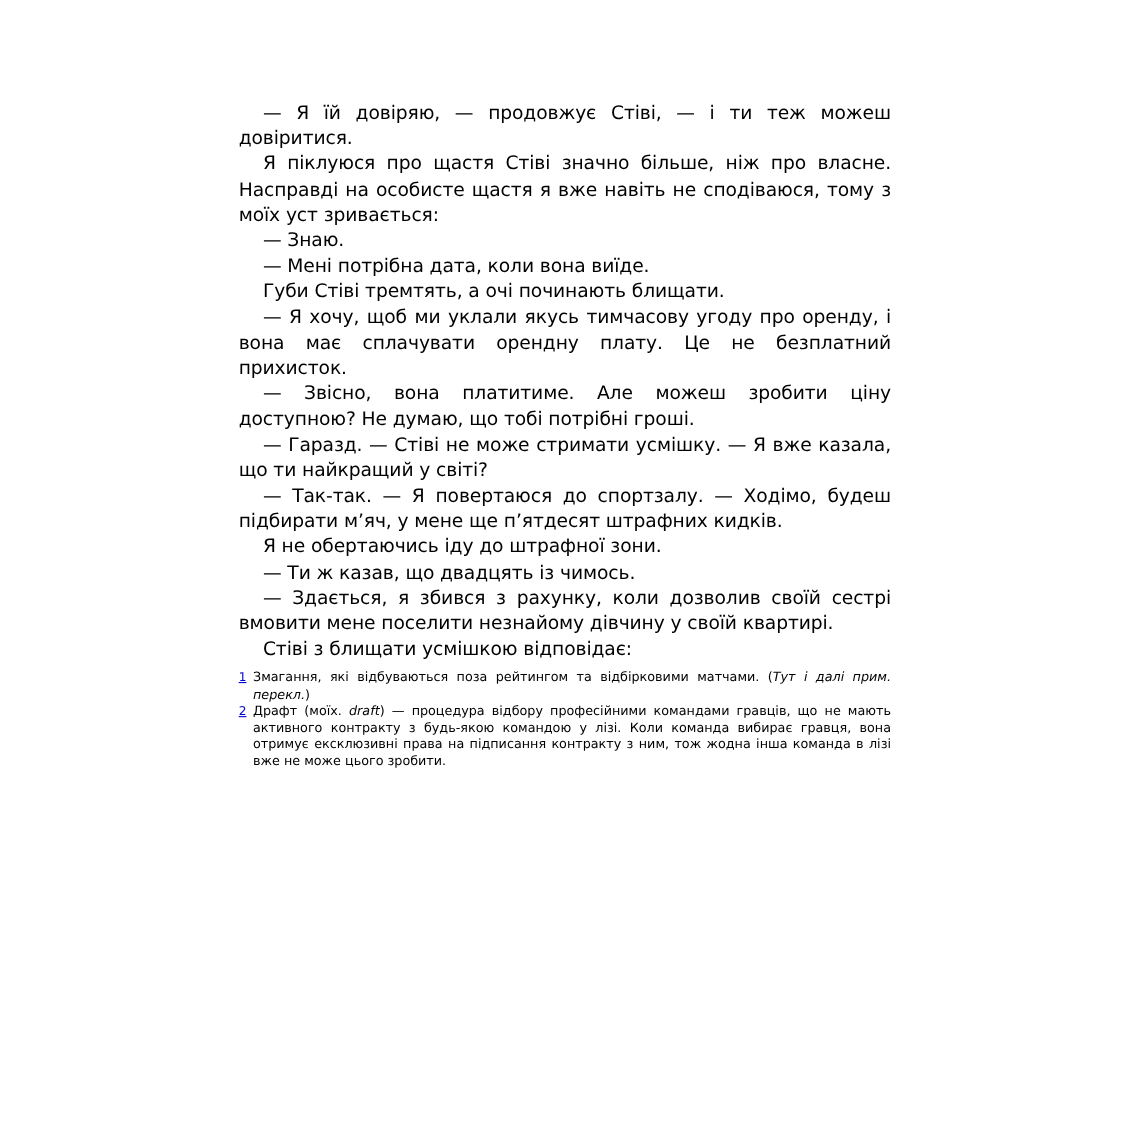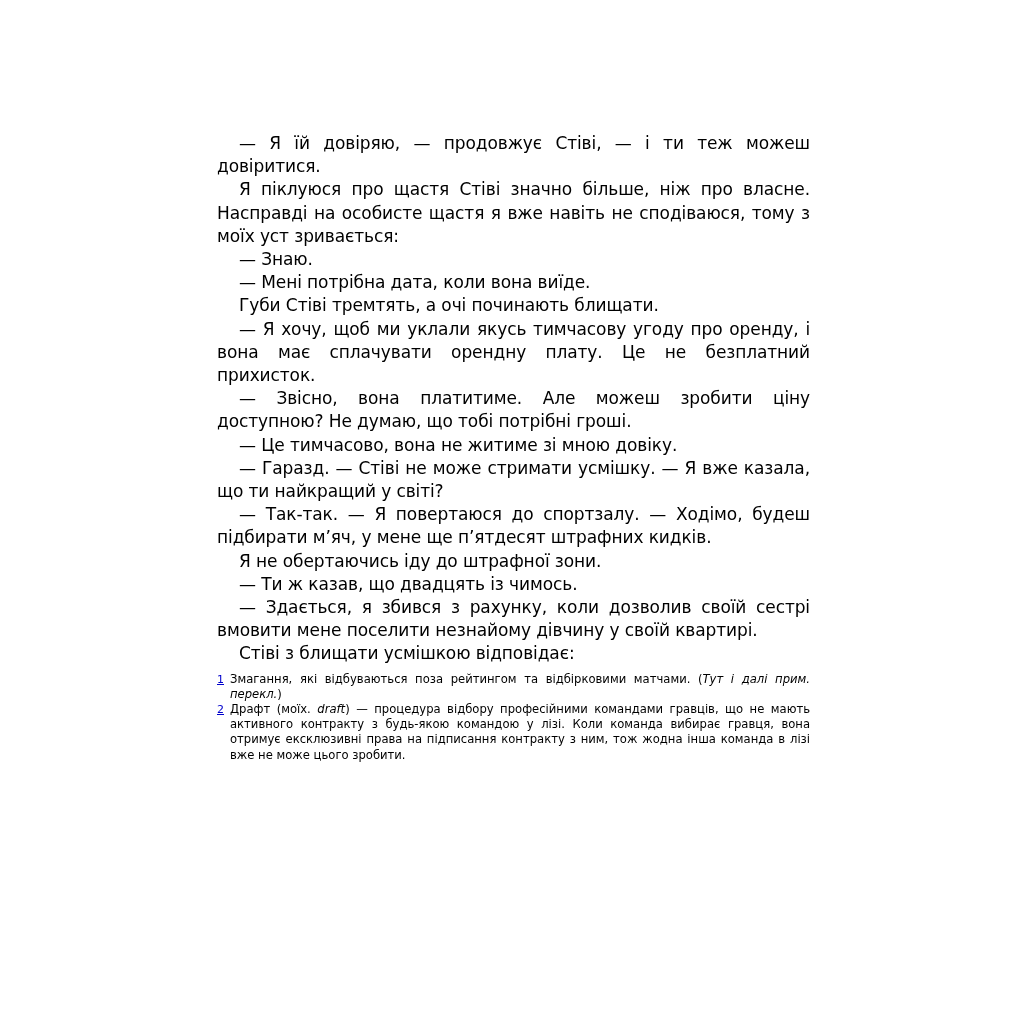--- a/index.html
+++ b/index.html
@@ -9,21 +9,20 @@
     height: 1024px;
     position: relative;
     overflow: hidden;
     font-family: "DejaVu Sans", "Liberation Sans", sans-serif;
     color: #000000;
   }
   .page {
     position: absolute;
     inset: 0;
     background: #ffffff;
-    margin-top: 40px;
   }
   .text-block {
     position: absolute;
     left: 217px;
     top: 92px;
     width: 593px;
   }
   .para {
     font-size: 17px;
     line-height: 23.2px;
@@ -58,21 +57,20 @@
 <div class="page">
   <div class="text-block">
 
     <p class="para">— Я їй довіряю, — продовжує Стіві, — і ти теж можеш довіритися.</p>
     <p class="para">Я піклуюся про щастя Стіві значно більше, ніж про власне. Насправді на особисте щастя я вже навіть не сподіваюся, тому з моїх уст зривається:</p>
     <p class="para">— Знаю.</p>
     <p class="para">— Мені потрібна дата, коли вона виїде.</p>
     <p class="para">Губи Стіві тремтять, а очі починають блищати.</p>
     <p class="para">— Я хочу, щоб ми уклали якусь тимчасову угоду про оренду, і вона має сплачувати орендну плату. Це не безплатний прихисток.</p>
     <p class="para">— Звісно, вона платитиме. Але можеш зробити ціну доступною? Не думаю, що тобі потрібні гроші.</p>
-    <p class="para">— Це тимчасово, вона не житиме зі мною довіку.</p>
     <p class="para">— Гаразд. — Стіві не може стримати усмішку. — Я вже казала, що ти найкращий у світі?</p>
     <p class="para">— Так-так. — Я повертаюся до спортзалу. — Ходімо, будеш підбирати м’яч, у мене ще п’ятдесят штрафних кидків.</p>
     <p class="para">Я не обертаючись іду до штрафної зони.</p>
     <p class="para">— Ти ж казав, що двадцять із чимось.</p>
     <p class="para">— Здається, я збився з рахунку, коли дозволив своїй сестрі вмовити мене поселити незнайому дівчину у своїй квартирі.</p>
     <p class="para">Стіві з блищати усмішкою відповідає:</p>
 
     <div class="footnotes">
 
       <div class="footnote">

